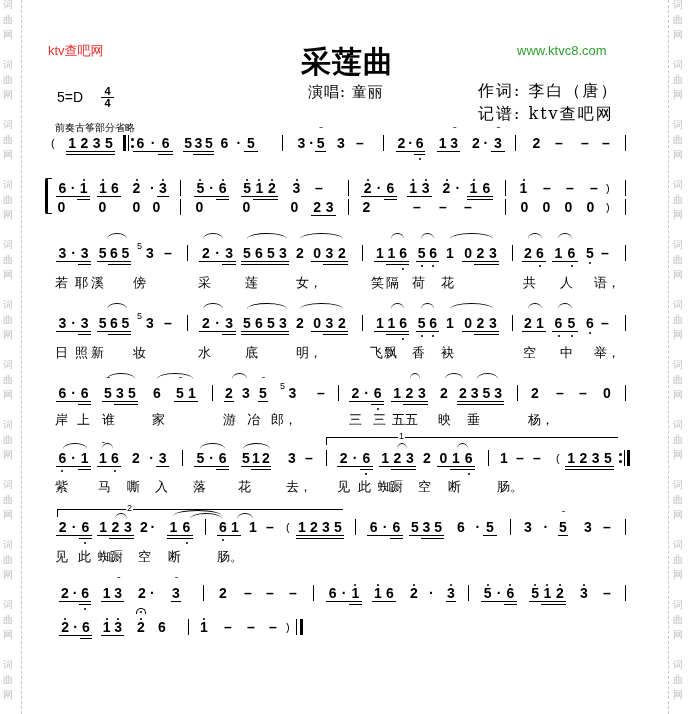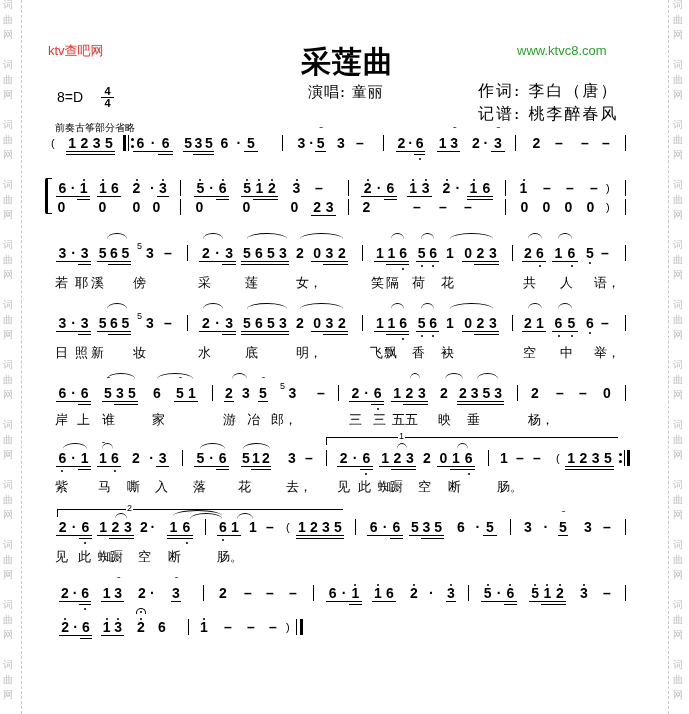--- a/index.html
+++ b/index.html
@@ -120,28 +120,28 @@
     <div class="wm-char" style="top: 614px;">曲</div>
     <div class="wm-char" style="top: 629px;">网</div>
     <div class="wm-char" style="top: 659px;">词</div>
     <div class="wm-char" style="top: 674px;">曲</div>
     <div class="wm-char" style="top: 689px;">网</div>
   </div>
 
 <div class="site-name">ktv查吧网</div>
 <div class="title">采莲曲</div>
 <div class="site-url">www.ktvc8.com</div>
-<div class="key">8=D</div>
+<div class="key">5=D</div>
 <div class="timesig">
   <span class="num">4</span>
   <span class="den">4</span>
 </div>
 <div class="singer">演唱: 童丽</div>
 <div class="credit" style="top:81px">作词: 李白（唐）</div>
-<div class="credit" style="top:104px">记谱: 桃李醉春风</div>
+<div class="credit" style="top:104px">记谱: ktv查吧网</div>
 <div class="prelude">前奏古筝部分省略</div>
 
 <div id="score">
     <div class="bracket" style="left: 45px; top: 178px; width: 7px; height: 36px;"></div>
     <div class="">
       <div class="sym paren" style="left: 51px; top: 134px;">(</div>
       <div class="grp" style="left: 66px; top: 134px; width: 49px;">
         <div class="note" style="flex-grow: 1;">1<div class="ul" style="top: 17px;"></div><div class="ul" style="top: 20px;"></div></div>
         <div class="note" style="flex-grow: 1;">2<div class="ul" style="top: 17px;"></div><div class="ul" style="top: 20px;"></div></div>
         <div class="note" style="flex-grow: 1;">3<div class="ul" style="top: 17px;"></div><div class="ul" style="top: 20px;"></div></div>

